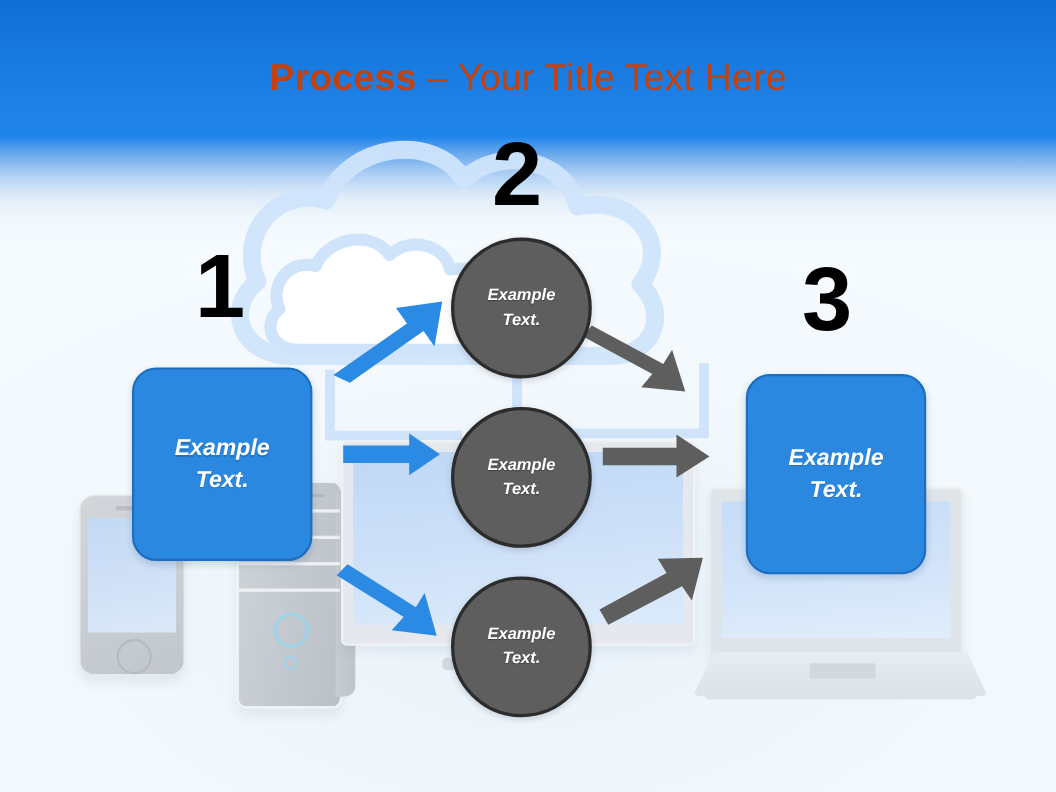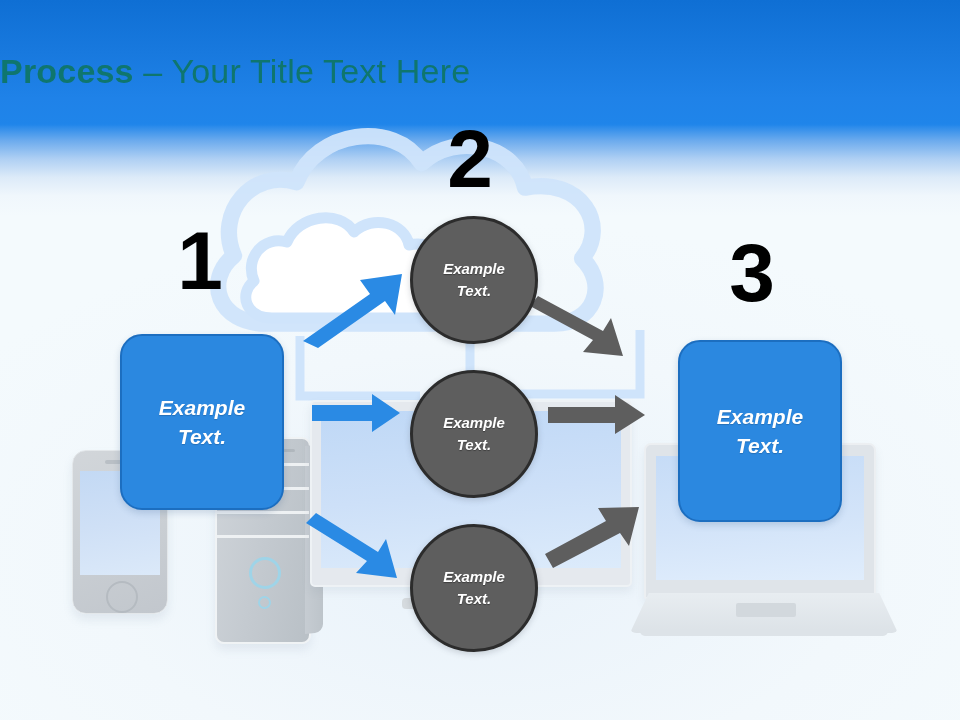--- a/index.html
+++ b/index.html
@@ -42,21 +42,22 @@
        rgba(151,193,240,0.74) 38%,
        rgba(197,219,244,0.5) 58%,
        rgba(228,238,250,0.26) 78%,
        rgba(244,250,253,0) 100%);
   }
 
   .title {
     position: absolute;
     left: 0; top: 50px;
     width: 960px;
-    color: #0f766e;
+    text-align: center;
+    color: #c2410c;
     font-size: 34px;
     letter-spacing: 0.2px;
     line-height: 42px;
     white-space: nowrap;
   }
   .title b { font-weight: bold; }
   .title span.light { font-weight: normal; }
 
   
   .cloud-layer { position: absolute; left: 0; top: 0; width: 960px; height: 720px; }

